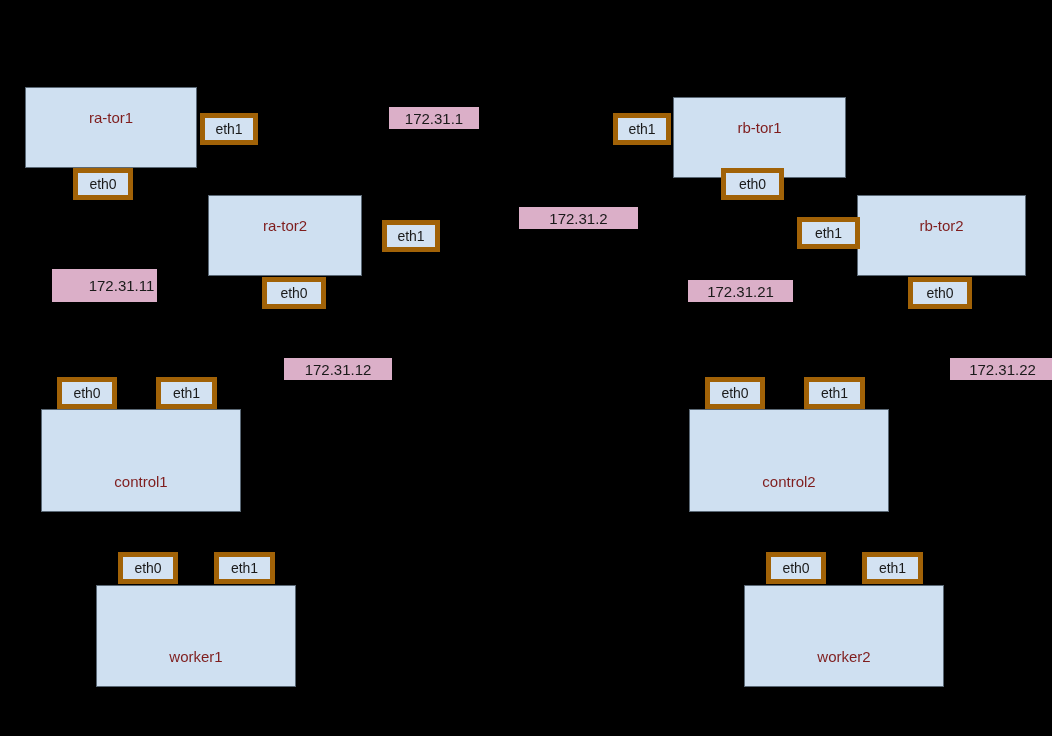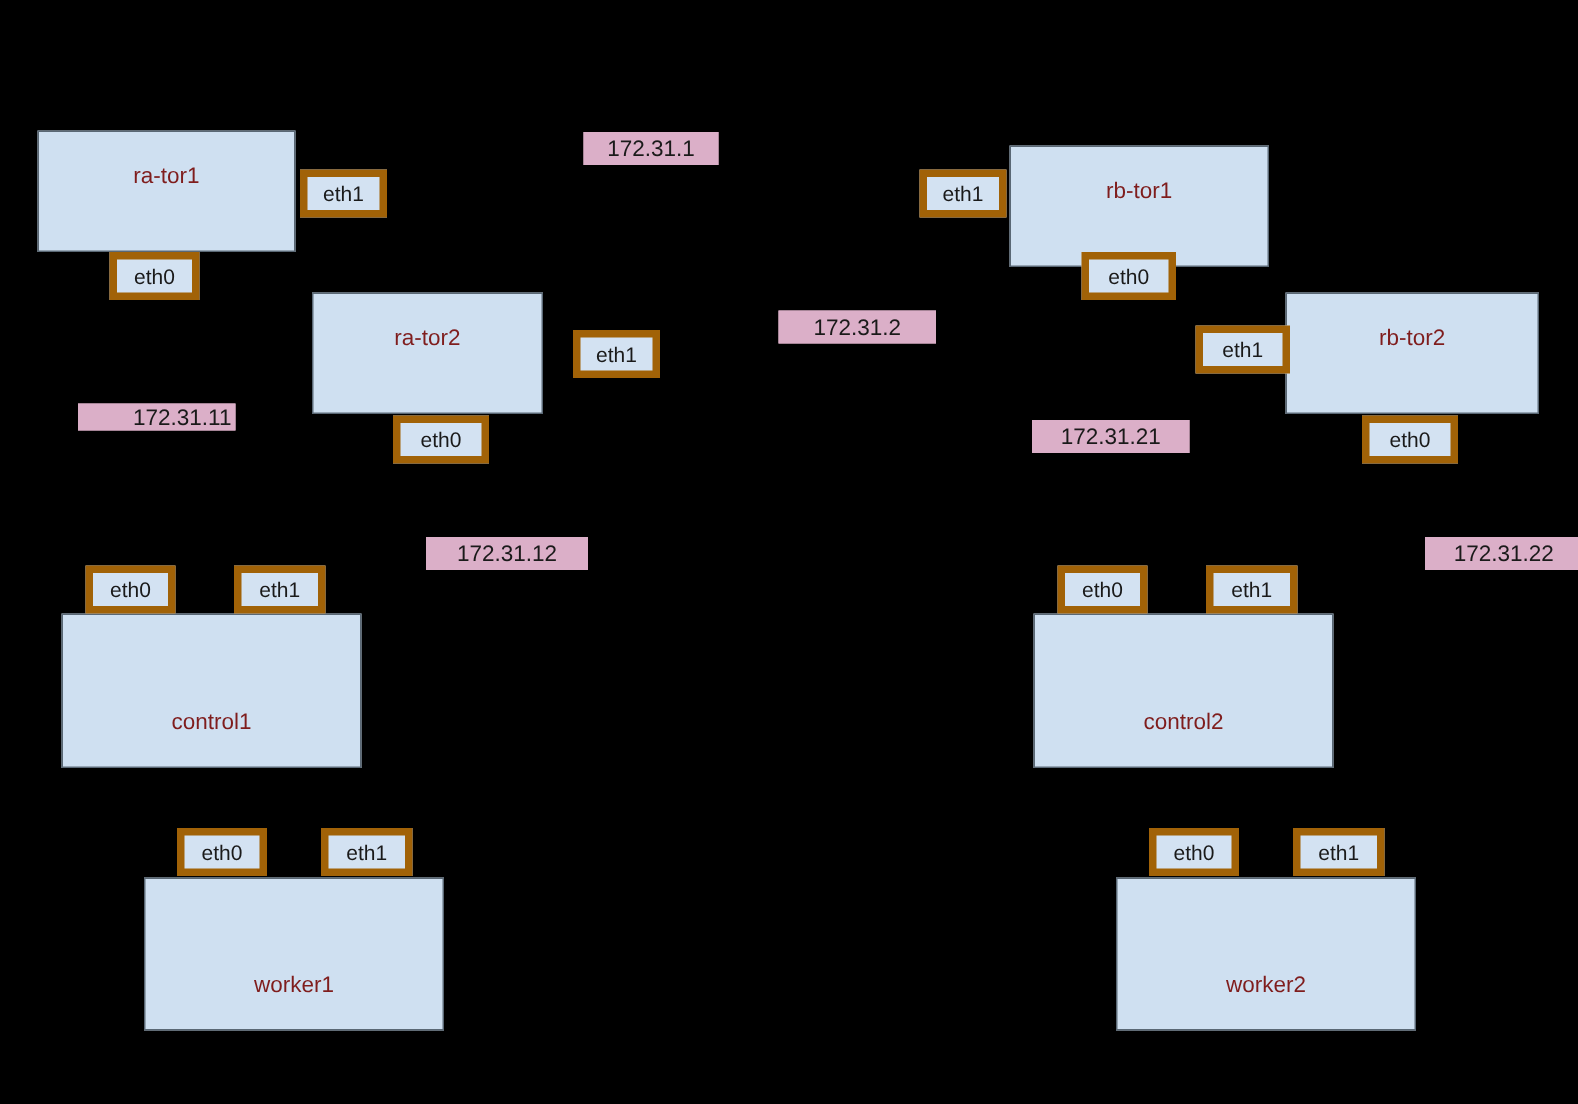--- a/index.html
+++ b/index.html
@@ -115,20 +115,20 @@
       <div class="port" style="left: 57px; top: 377px; width: 60px; height: 32px;">eth0</div>
       <div class="port" style="left: 156px; top: 377px; width: 61px; height: 32px;">eth1</div>
       <div class="port" style="left: 705px; top: 377px; width: 60px; height: 32px;">eth0</div>
       <div class="port" style="left: 804px; top: 377px; width: 61px; height: 32px;">eth1</div>
       <div class="port" style="left: 118px; top: 552px; width: 60px; height: 32px;">eth0</div>
       <div class="port" style="left: 214px; top: 552px; width: 61px; height: 32px;">eth1</div>
       <div class="port" style="left: 766px; top: 552px; width: 60px; height: 32px;">eth0</div>
       <div class="port" style="left: 862px; top: 552px; width: 61px; height: 32px;">eth1</div>
     </div>
   <div id="networks-layer">
-      <div class="netlabel" style="left: 389px; top: 88px; width: 90px; height: 22px;">172.31.1</div>
-      <div class="netlabel" style="left: 519px; top: 207px; width: 105px; height: 22px;">172.31.2</div>
-      <div class="netlabel" style="left: 52px; top: 269px; width: 105px; height: 18px; padding-left: 40px;">172.31.11</div>
+      <div class="netlabel" style="left: 389px; top: 107px; width: 90px; height: 22px;">172.31.1</div>
+      <div class="netlabel" style="left: 519px; top: 207px; width: 119px; height: 22px;">172.31.2</div>
+      <div class="netlabel" style="left: 52px; top: 269px; width: 105px; height: 33px; padding-left: 40px;">172.31.11</div>
       <div class="netlabel" style="left: 252px; top: 358px; width: 108px; height: 22px; margin-left: 32px;">172.31.12</div>
       <div class="netlabel" style="left: 688px; top: 280px; width: 105px; height: 22px;">172.31.21</div>
       <div class="netlabel" style="left: 911px; top: 358px; width: 105px; height: 22px; margin-left: 39px;">172.31.22</div>
     </div>
 </div>
 
 </body></html>

